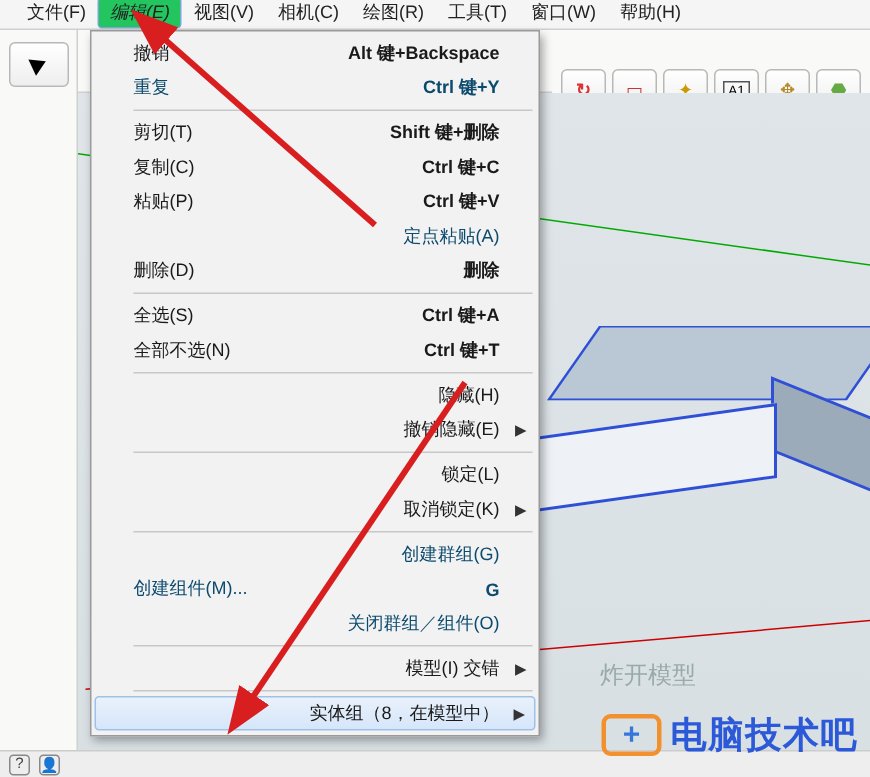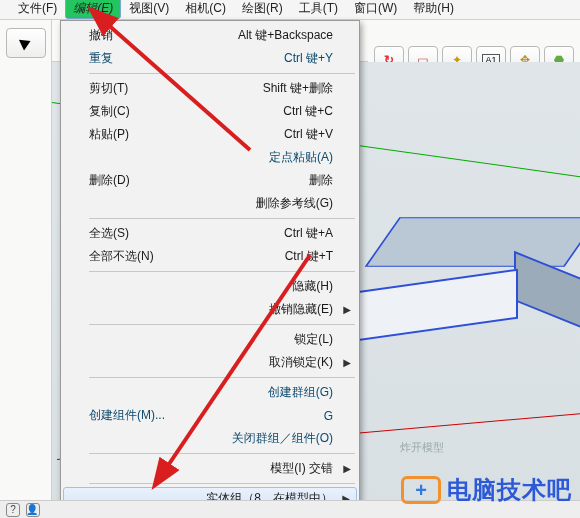--- a/index.html
+++ b/index.html
@@ -144,20 +144,21 @@
     padding: 0 24px 0 26px;
     color: #1a1a1a;
     position: relative;
     cursor: default;
     justify-content: flex-end;
   }
   .mi.disabled { color: #0c4a6e; }
   .mi .shortcut {
     margin-left: auto;
     color: inherit;
+    font-weight: bold;
   }
   .mi .arrow {
     position: absolute;
     right: 6px;
     font-size: 10px;
     color: #333;
   }
   .mi.hover {
     background: linear-gradient(#e9f1fb,#d6e6fa);
     border: 1px solid #9ec1ea;
@@ -214,21 +215,21 @@
   }
   .wm-text {
     font-size: 24px;
     font-weight: bold;
     color: #1d4ed8;
     letter-spacing: 1px;
   }
   .faded-label {
     position:absolute;
     color:#9aa;
-    font-size:11px;
+    font-size:16px;
   }
 </style>
 </head>
 <body>
 
 <div class="menubar">
   <div class="menubar-item">文件(F)</div>
   <div class="menubar-item active">编辑(E)</div>
   <div class="menubar-item">视图(V)</div>
   <div class="menubar-item">相机(C)</div>
@@ -300,23 +301,20 @@
     <span>粘贴(P)</span>
     <span class="shortcut">Ctrl 键+V</span>
   </div>
   <div class="mi disabled">
     <span>定点粘贴(A)</span>
   </div>
   <div class="mi">
     <span>删除(D)</span>
     <span class="shortcut">删除</span>
   </div>
-  <div class="mi">
-    <span>删除参考线(G)</span>
-  </div>
   <div class="sep"></div>
   <div class="mi">
     <span>全选(S)</span>
     <span class="shortcut">Ctrl 键+A</span>
   </div>
   <div class="mi">
     <span>全部不选(N)</span>
     <span class="shortcut">Ctrl 键+T</span>
   </div>
   <div class="sep"></div>

